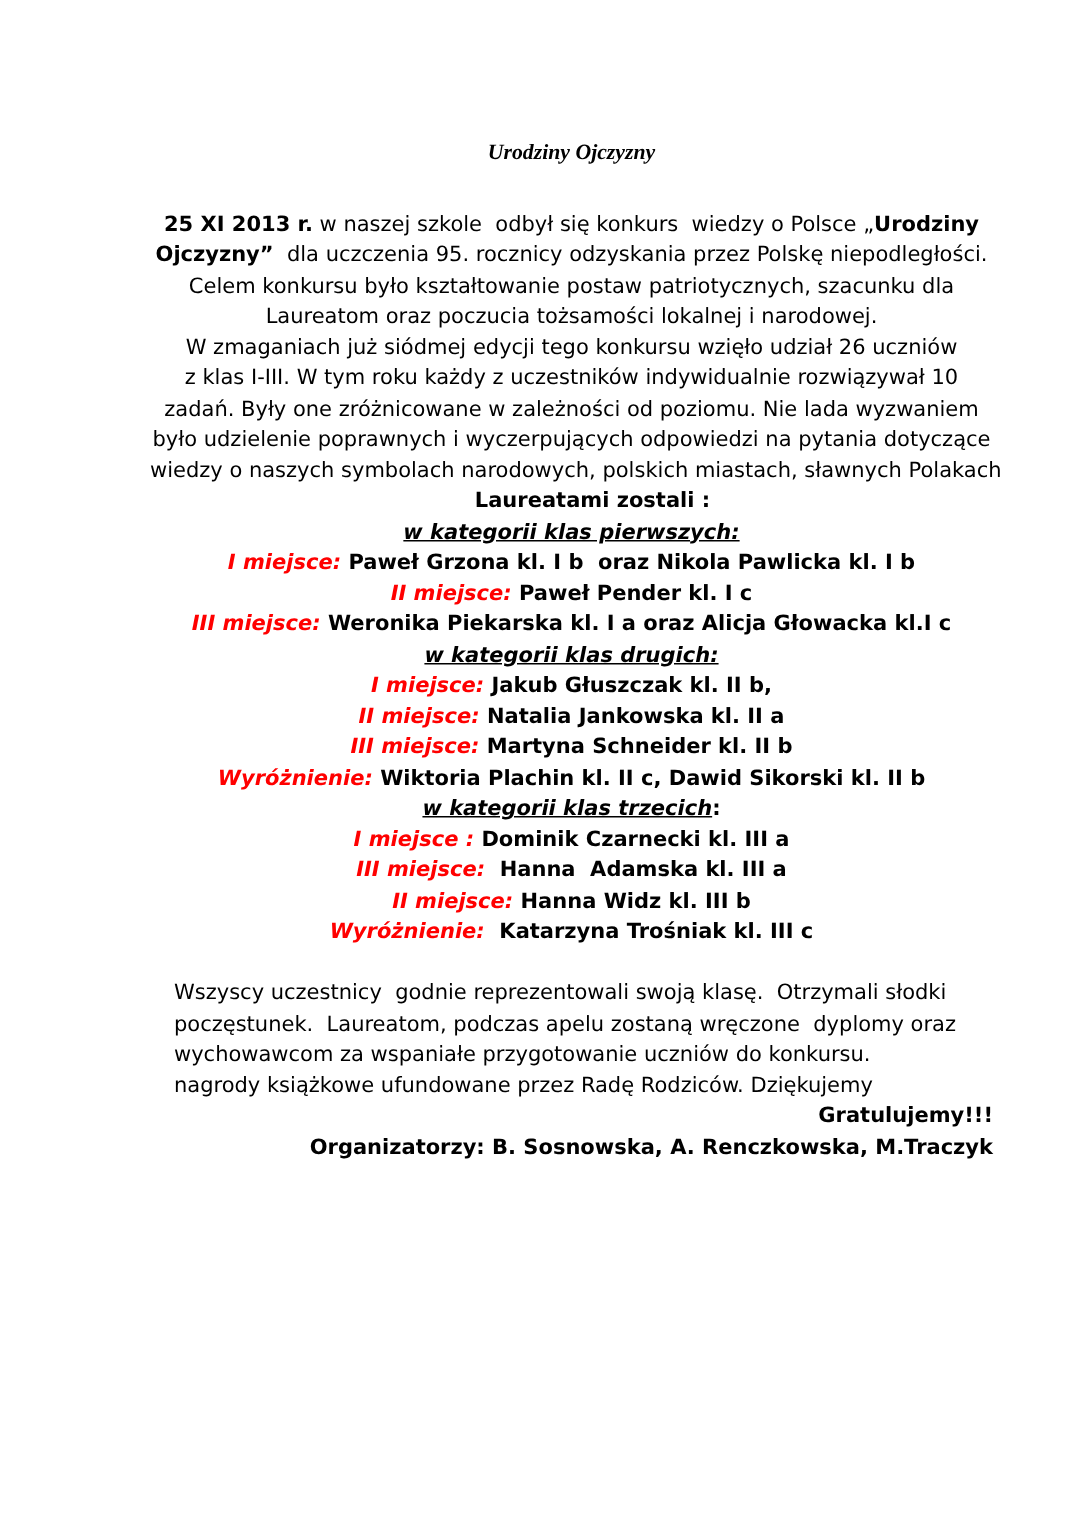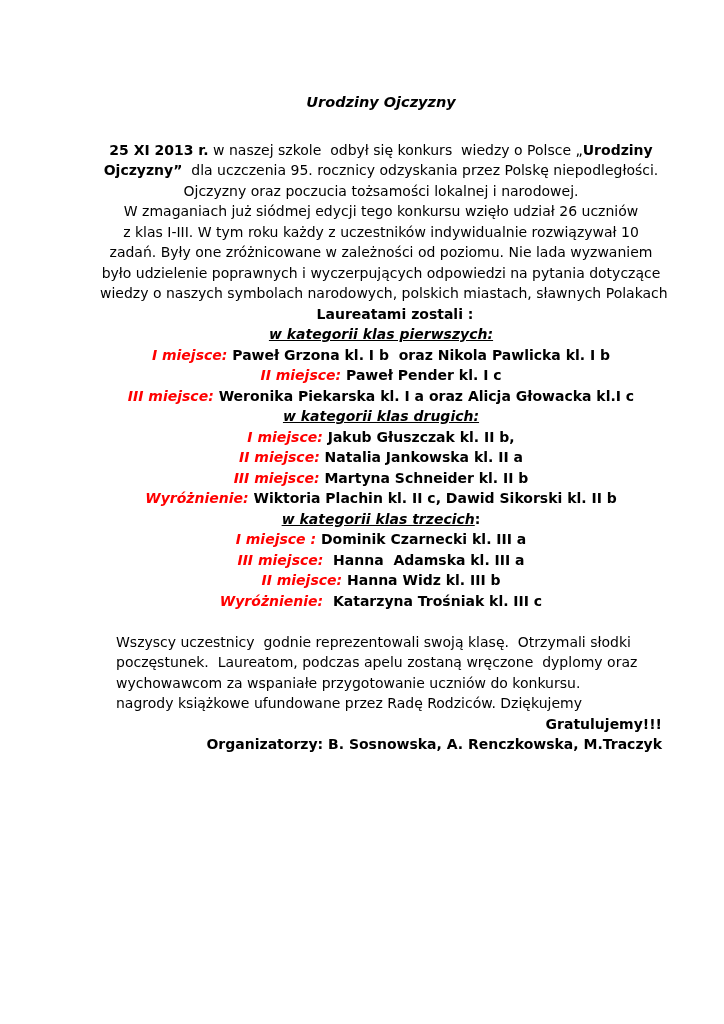--- a/index.html
+++ b/index.html
@@ -19,20 +19,21 @@
     font-family: "DejaVu Sans", sans-serif;
   }
   .doc-title {
     font-size: 14.5px;
     line-height: 20.5px;
     font-weight: bold;
     font-style: italic;
     text-align: center;
     white-space: pre;
     margin: 0 0 27px 0;
+    font-family: Liberation Serif, serif;
   }
   .line {
     font-size: 14px;
     line-height: 20.5px;
     white-space: pre;
     margin: 0;
   }
   .align-center { text-align: center; }
   .align-left   { text-align: left; }
   .align-right  { text-align: right; }
@@ -45,21 +46,22 @@
   .seg-bir { font-weight: bold;   font-style: italic; color: var(--red, #ff0000); }
 </style>
 </head>
 <body>
 
 <div class="page" style="background: rgb(255, 255, 255); color: rgb(0, 0, 0); --red: #ff0000;">
   <div class="doc-title">Urodziny Ojczyzny</div>
   <div>
       <div class="line align-center"><span class="seg-bi">25 XI 2013 r.</span><span class="seg-n"> w naszej szkole  odbył się konkurs  wiedzy o Polsce „</span><span class="seg-bi">Urodziny</span></div>
       <div class="line align-center"><span class="seg-bi">Ojczyzny”</span><span class="seg-n">  dla uczczenia 95. rocznicy odzyskania przez Polskę niepodległości.</span></div>
-      <div class="line align-center"><span class="seg-n">Ojczyzny oraz poczucia tożsamości lokalnej i narodowej.</span></div>
+      <div class="line align-center"><span class="seg-n">Celem konkursu było kształtowanie postaw patriotycznych, szacunku dla</span></div>
+      <div class="line align-center"><span class="seg-n">Laureatom oraz poczucia tożsamości lokalnej i narodowej.</span></div>
       <div class="line align-center"><span class="seg-n">W zmaganiach już siódmej edycji tego konkursu wzięło udział 26 uczniów</span></div>
       <div class="line align-center"><span class="seg-n">z klas I-III. W tym roku każdy z uczestników indywidualnie rozwiązywał 10</span></div>
       <div class="line align-center"><span class="seg-n">zadań. Były one zróżnicowane w zależności od poziomu. Nie lada wyzwaniem</span></div>
       <div class="line align-center"><span class="seg-n">było udzielenie poprawnych i wyczerpujących odpowiedzi na pytania dotyczące</span></div>
       <div class="line align-center"><span class="seg-n">wiedzy o naszych symbolach narodowych, polskich miastach, sławnych Polakach</span></div>
       <div class="line align-center"><span class="seg-b">Laureatami zostali :</span></div>
       <div class="line align-center"><span class="seg-biu">w kategorii klas pierwszych:</span></div>
       <div class="line align-center"><span class="seg-bir">I miejsce:</span><span class="seg-bi"> Paweł Grzona kl. I b  oraz Nikola Pawlicka kl. I b</span></div>
       <div class="line align-center"><span class="seg-bir">II miejsce:</span><span class="seg-bi"> Paweł Pender kl. I c</span></div>
       <div class="line align-center"><span class="seg-bir">III miejsce:</span><span class="seg-bi"> Weronika Piekarska kl. I a oraz Alicja Głowacka kl.I c</span></div>

